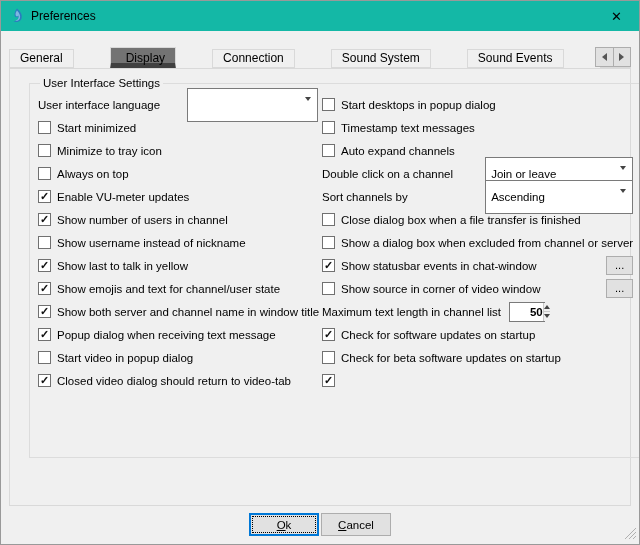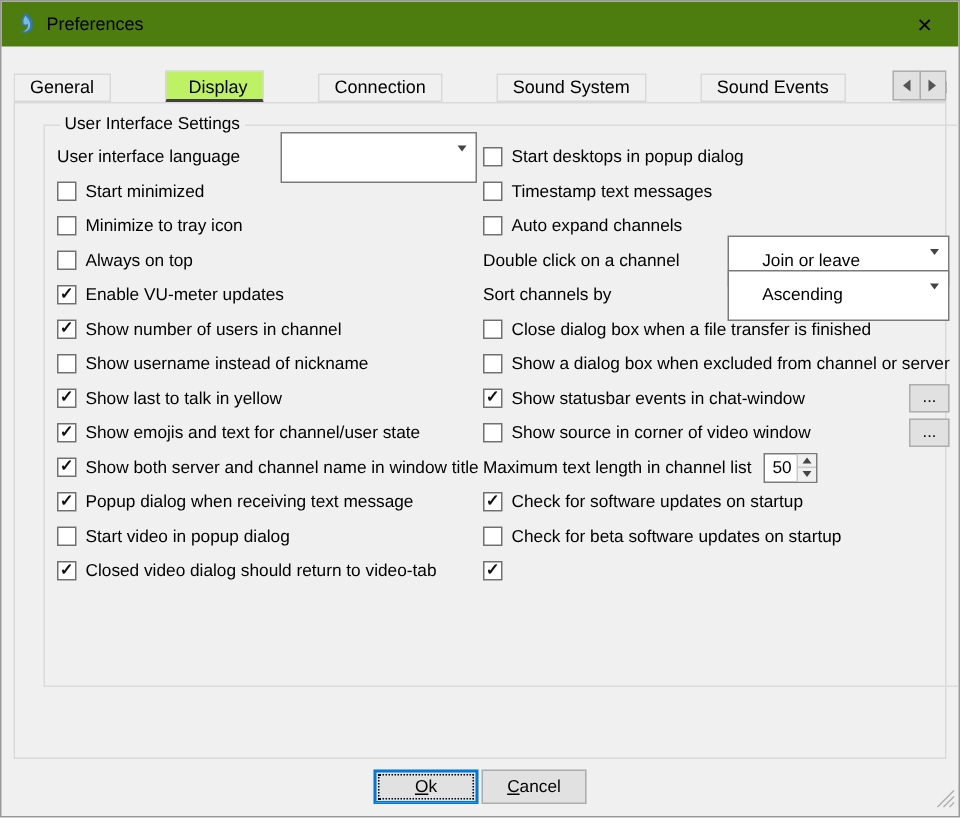--- a/index.html
+++ b/index.html
@@ -7,21 +7,21 @@
   body { font-family:"Liberation Sans", sans-serif; font-size:11.5px; color:#000; }
 
   .window {
     position:relative; width:640px; height:545px;
     background:#f0f0f0; border:1px solid #999;
     overflow:hidden;
   }
 
   
   .titlebar {
-    height:30px; background:#4d7c0f; display:flex; align-items:center;
+    height:30px; background:#14b8a6; display:flex; align-items:center;
     padding-left:8px; user-select:none;
   }
   .app-icon { width:16px; height:16px; display:inline-flex; }
   .titlebar .title { margin-left:6px; font-size:12px; }
   .close-btn {
     margin-left:auto; width:45px; height:30px; display:flex;
     align-items:center; justify-content:center; font-size:13px; color:#000;
     cursor:default;
   }
 
@@ -30,22 +30,22 @@
     position:relative; margin:15px 8px 0 8px; height:22px;
     display:flex; align-items:flex-end; z-index:2; overflow:hidden;gap:37px;
   }
   .tab {
     height:19px; line-height:17px; padding:0 10px;
     border:1px solid #d9d9d9; background:#f0f0f0; font-size:12px;
     white-space:nowrap; cursor:default; flex:0 0 auto;
   }
   .tab + .tab { margin-left:-1px; }
   .tab.active {
-    height:22px; line-height:20px; border-bottom:3px solid #404040;
-    margin-bottom:-1px; position:relative; z-index:3; background:#bef264;padding-left:15px;
+    height:22px; line-height:20px; border-bottom:6px solid #404040;
+    margin-bottom:-1px; position:relative; z-index:3; background:#737373;padding-left:15px;
   }
   .tab-scroll {
     position:absolute; right:0; bottom:1px; width:36px; height:20px;
     display:flex; background:#f0f0f0; z-index:4;
   }
   .tab-scroll .sbtn {
     flex:1; border:1px solid #adadad; background:#e1e1e1;
     display:flex; align-items:center; justify-content:center;
   }
   .tab-scroll .sbtn + .sbtn { margin-left:-1px; }
@@ -76,38 +76,38 @@
   .box {
     width:13px; height:13px; border:1px solid #707070; background:#fff;
     display:inline-flex; align-items:center; justify-content:center;
     margin-right:6px; font-size:11px; line-height:11px; color:#111;
     flex:0 0 auto; font-weight:bold;
   }
   .lbl { white-space:nowrap; }
 
   .combo {
     height:34px; background:#fff; border:1px solid #7a7a7a;
-    display:flex; align-items:center; padding:0 18px 0 22px;
+    display:flex; align-items:center; padding:0 18px 0 5px;
     position:relative; cursor:default;
   }
   .combo .arr { position:absolute; right:6px; top:8px; }
   .combo-lang { width:131px; margin-left:auto; }
   .combo-right { width:148px; margin-left:auto; }
 
   .more-btn {
     margin-left:auto; width:27px; height:19px; background:#e1e1e1;
     border:1px solid #adadad; font-size:11px; line-height:15px;
     text-align:center; cursor:default;
   }
 
   .spin {
     margin-left:8px; width:36px; height:20px; border:1px solid #7a7a7a;
     background:#fff; display:flex;
   }
-  .spin .val { flex:1; display:flex; align-items:center; padding-left:5px; }
+  .spin .val { flex:1; display:flex; align-items:center; padding-left:20px;font-weight:bold; }
   .spin .btns { width:13px; display:flex; flex-direction:column; border-left:1px solid #c9c9c9; }
   .spin .btns .sb {
     flex:1; background:#f0f0f0; display:flex; align-items:center;
     justify-content:center;
   }
   .spin .btns .sb + .sb { border-top:1px solid #c9c9c9; }
 
   
   .footer { margin-top:7px; display:flex; justify-content:center; gap:2px; }
   .btn {

